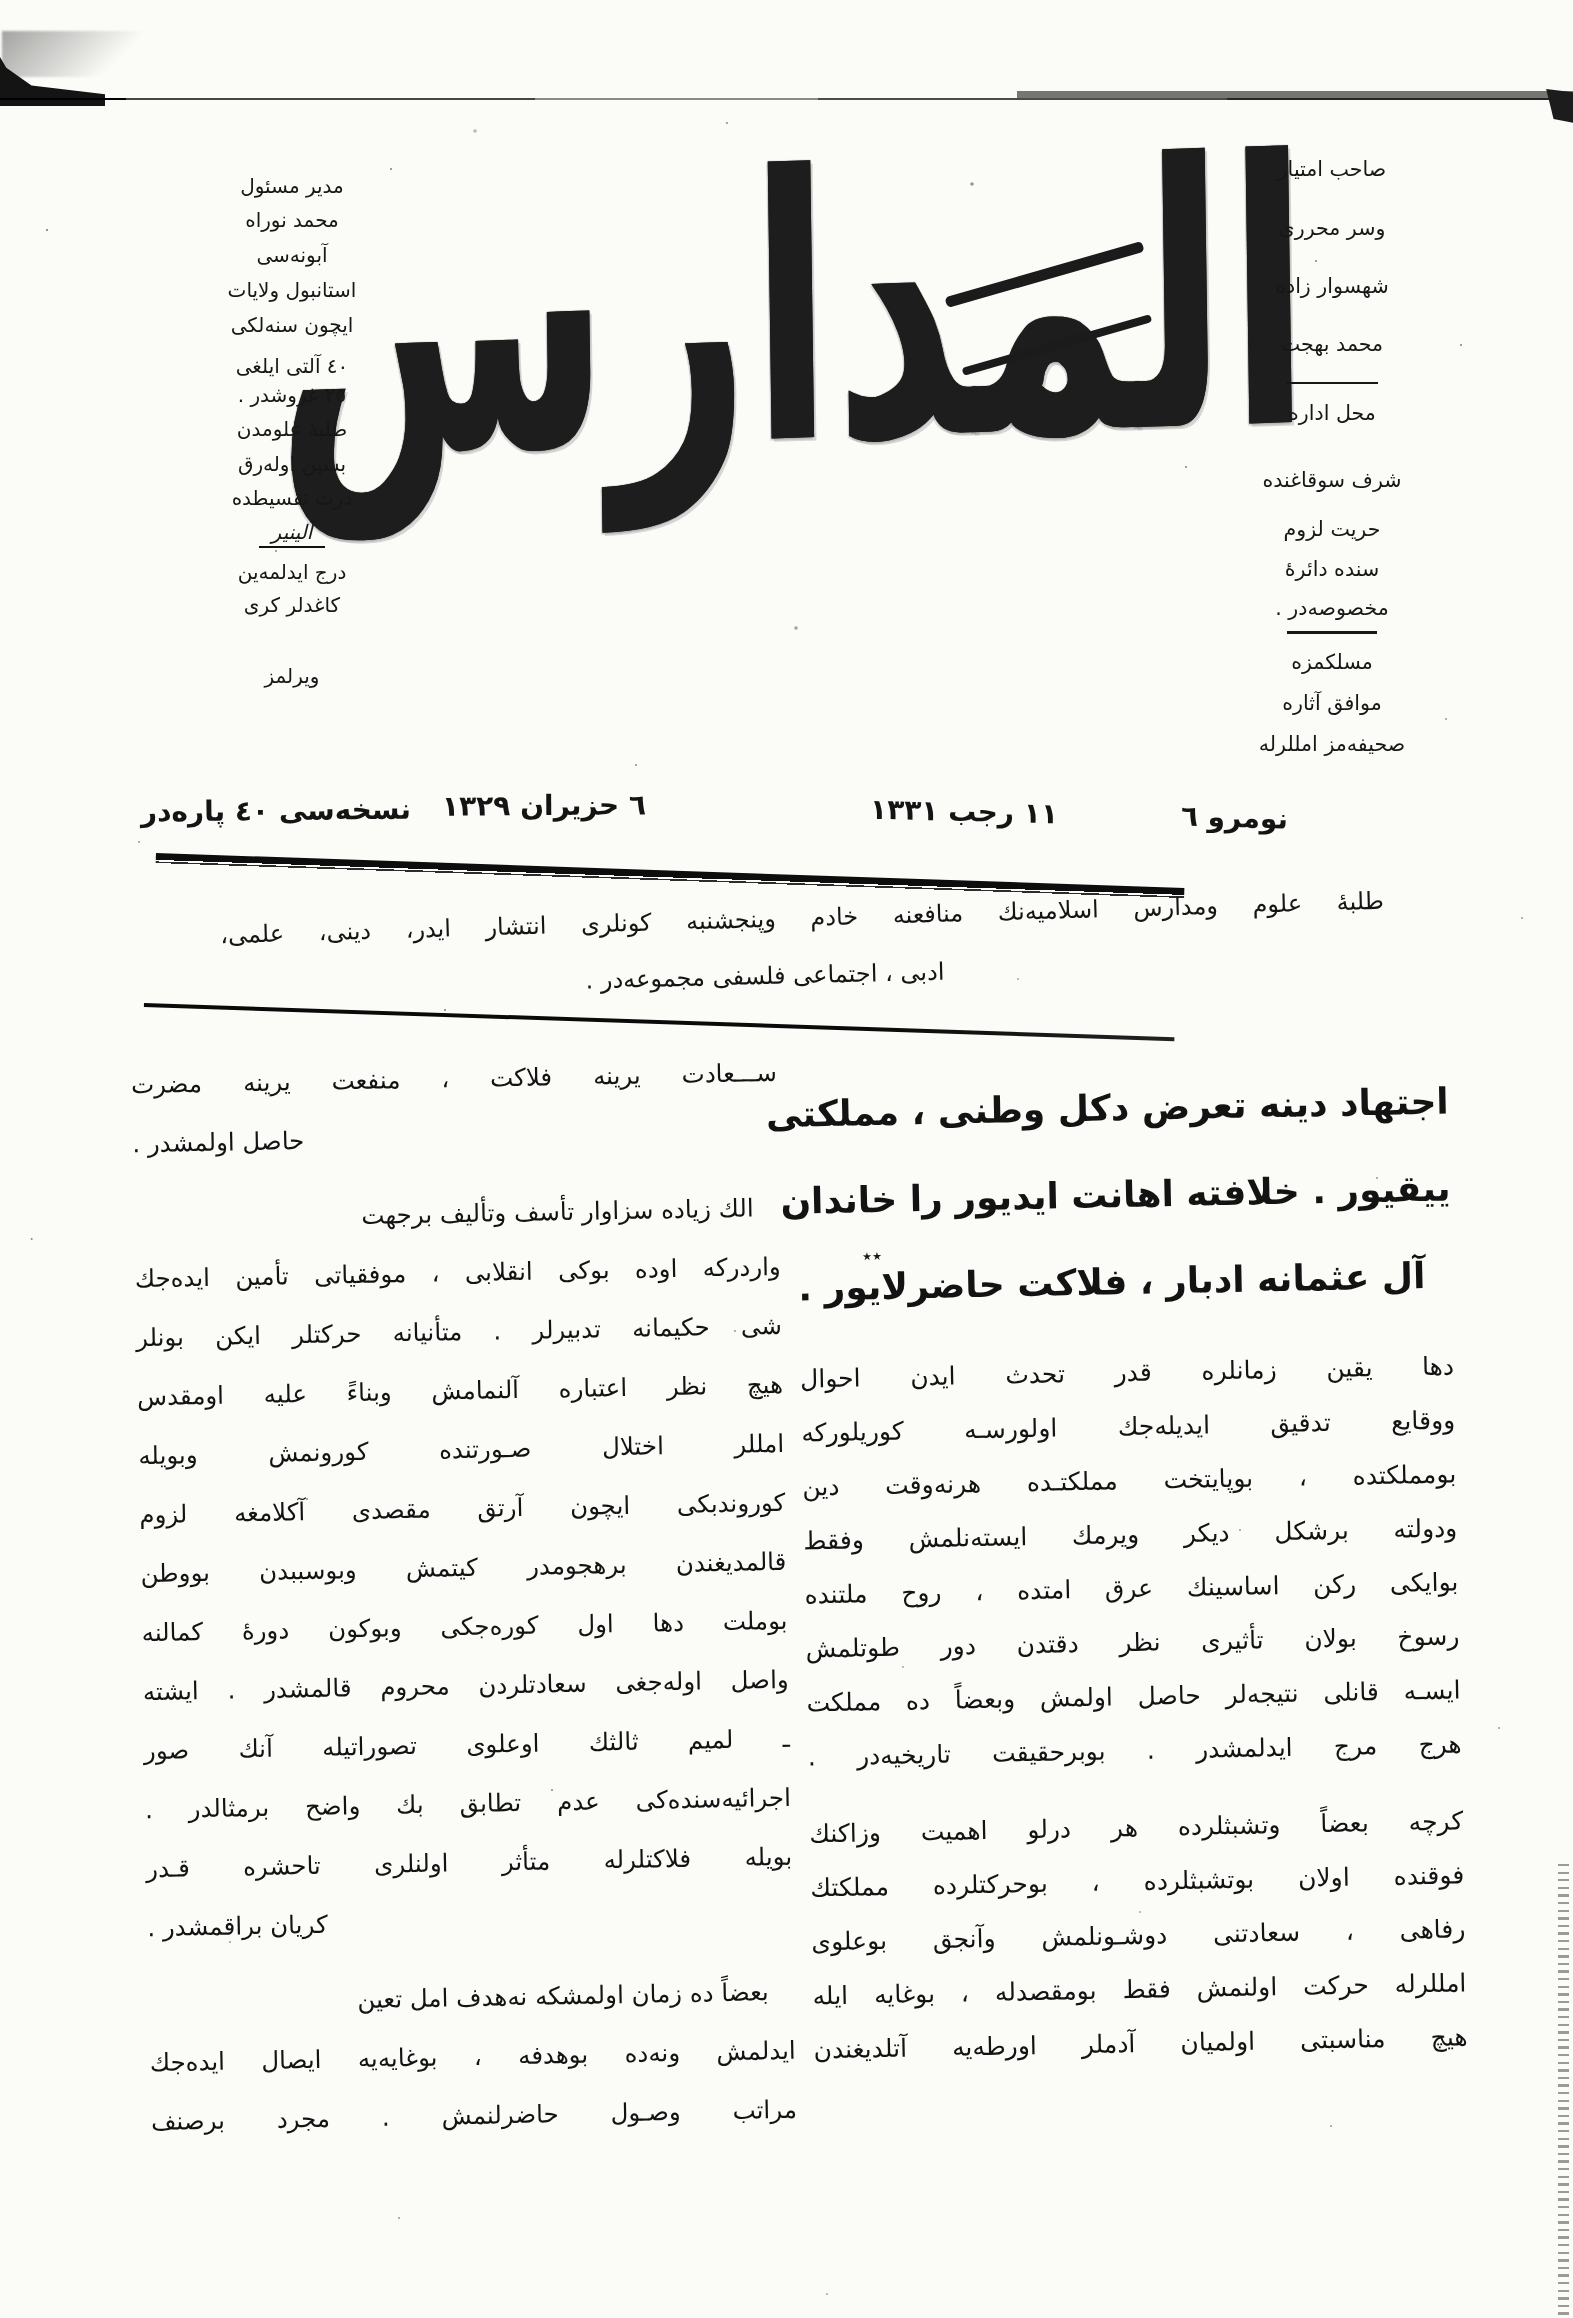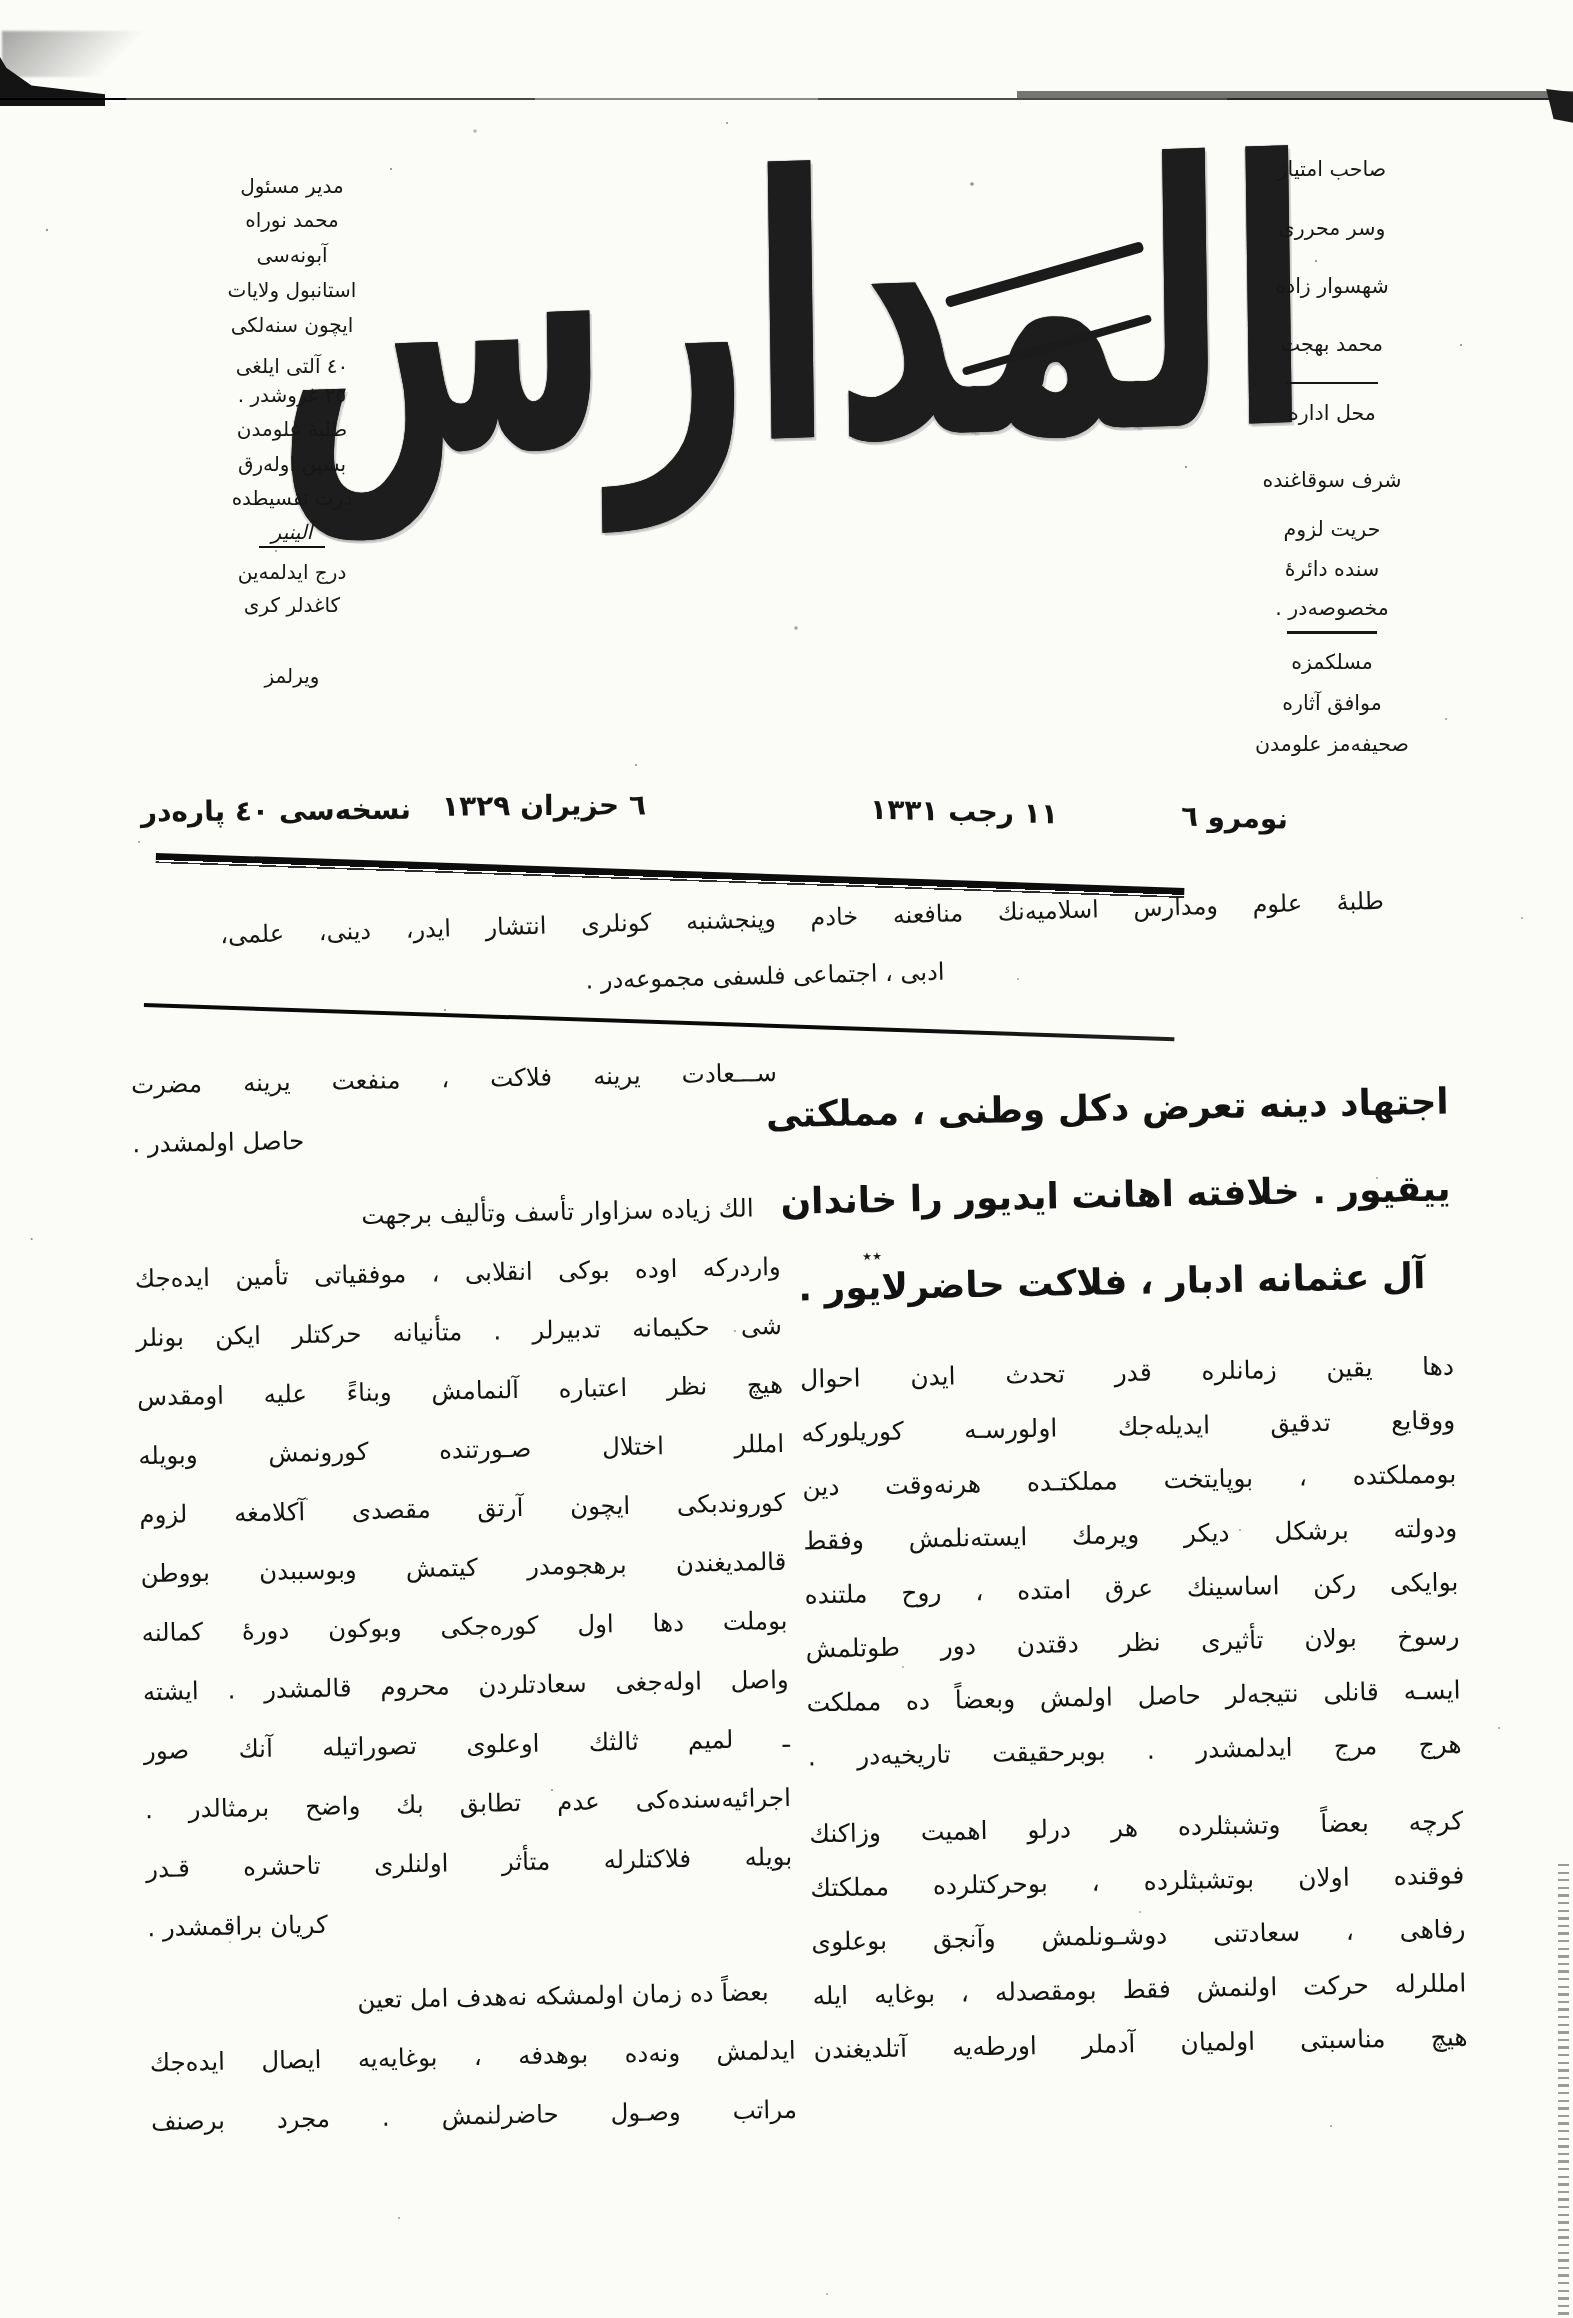--- a/index.html
+++ b/index.html
@@ -118,21 +118,21 @@
     <div class="info-line" style="top:332px">محمد بهجت</div>
     <div class="ri-rule" style="top:382px"></div>
     <div class="info-line" style="top:401px">محل اداره</div>
     <div class="info-line" style="top:468px">شرف سوقاغنده</div>
     <div class="info-line" style="top:517px">حريت لزوم</div>
     <div class="info-line" style="top:557px">سنده دائرهٔ</div>
     <div class="info-line" style="top:596px">مخصوصه‌در .</div>
     <div class="ri-rule thick" style="top:631px"></div>
     <div class="info-line" style="top:650px">مسلكمزه</div>
     <div class="info-line" style="top:691px">موافق آثاره</div>
-    <div class="info-line" style="top:732px">صحيفه‌مز علومدن</div>
+    <div class="info-line" style="top:732px">صحيفه‌مز امللرله</div>
   </div>
 
   <div class="dateline-item dl-issue">نومرو ٦</div>
   <div class="dateline-item dl-hijri">١١ رجب ١٣٣١</div>
   <div class="dateline-item dl-rumi">٦ حزيران ١٣٢٩</div>
   <div class="dateline-item dl-price">نسخه‌سى ٤٠ پاره‌در</div>
 
   <div class="double-rule"></div>
 
   <div class="subtitle1">طلبهٔ علوم ومدارس اسلاميه‌نك منافعنه خادم وپنجشنبه كونلرى انتشار ايدر، دينى، علمى،</div>

